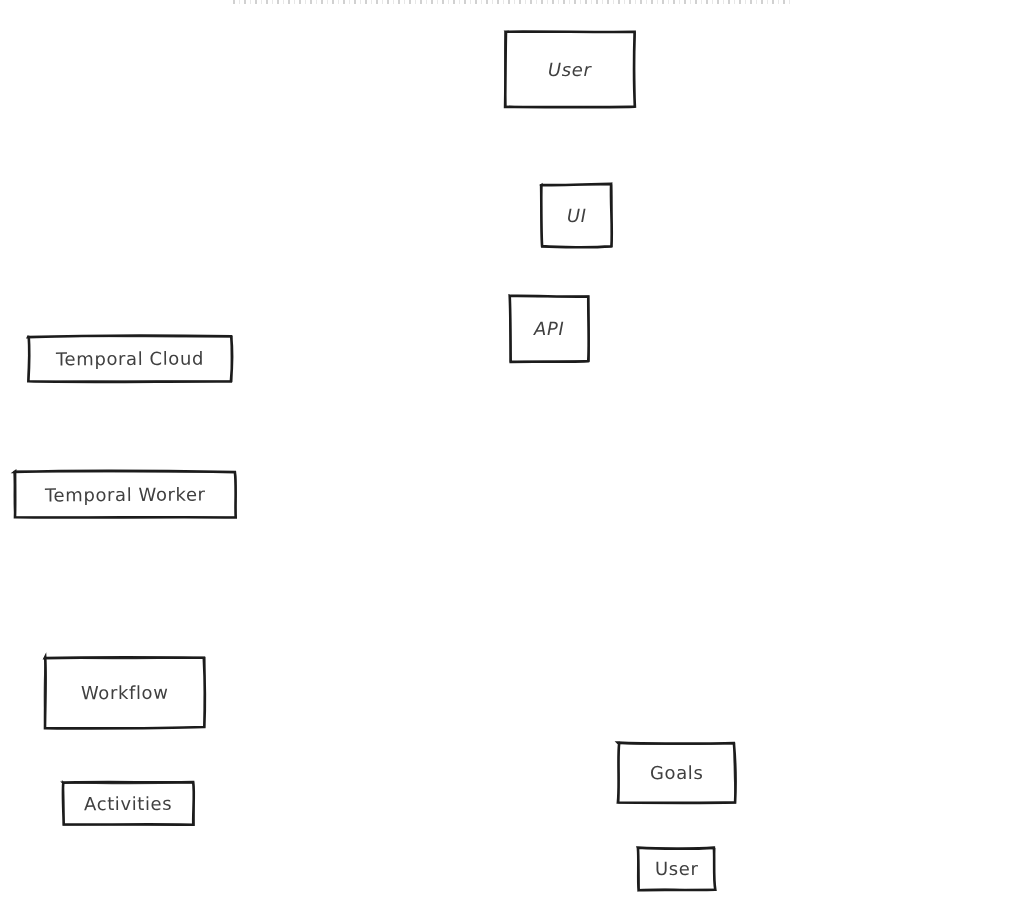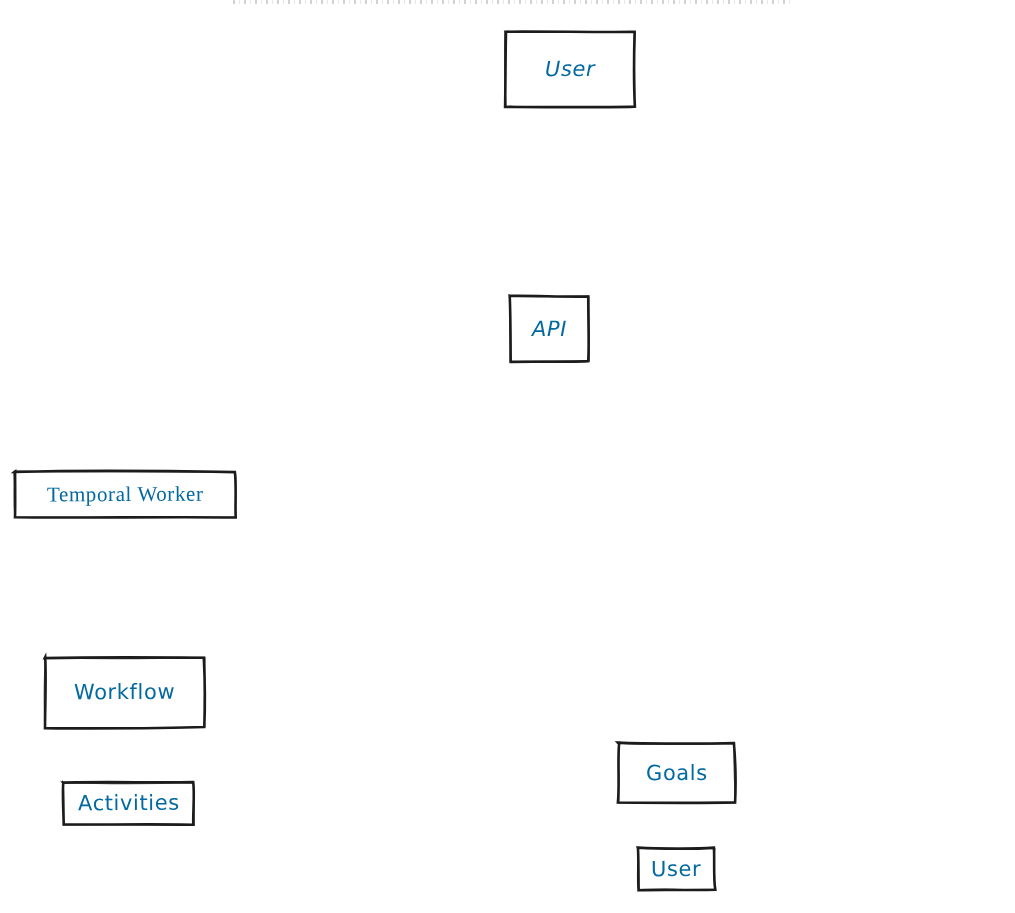--- a/index.html
+++ b/index.html
@@ -40,36 +40,36 @@
   }
   .node svg.sketch {
     position: absolute;
     left: 0;
     top: 0;
     overflow: visible;
   }
   .node .label {
     position: relative;
     z-index: 1;
-    color: #0369a1;
-    font-size: 21px;
+    color: #404040;
+    font-size: 18px;
     letter-spacing: 0.6px;
     white-space: nowrap;
     line-height: 1;
     transform: rotate(-0.3deg);
   }
   .node.slant .label {
     font-style: italic;
   }
   
   #node-user            { left: 503px; top:  30px; width: 134px; height: 79px; }
   #node-ui              { left: 539px; top: 182px; width:  75px; height: 67px; }
   #node-api             { left: 508px; top: 294px; width:  83px; height: 70px; }
   #node-temporal-cloud  { left:  26px; top: 334px; width: 208px; height: 50px; }
-  #node-temporal-worker { left:  12px; top: 469px; width: 226px; height: 51px; font-family: Liberation Serif, serif; }
+  #node-temporal-worker { left:  12px; top: 469px; width: 226px; height: 51px; }
   #node-llm             { left: 822px; top: 421px; width: 178px; height: 113px; }
   #node-workflow        { left:  43px; top: 655px; width: 164px; height: 75px; }
   #node-goals           { left: 616px; top: 741px; width: 121px; height: 64px; justify-content: center; }
   #node-activities      { left:  61px; top: 780px; width: 135px; height: 47px; justify-content: center; }
   #node-tools           { left: 636px; top: 846px; width:  81px; height: 46px; }
 </style>
 </head>
 <body>
 
 <div id="canvas">
@@ -77,29 +77,43 @@
   <div class="top-remnant"></div>
 
   <div class="node slant" id="node-user">
       <svg class="sketch" width="134" height="79" viewBox="0 0 134 79">
         <path d="M 2.8 1.7 C 38.5 1.3, 98.7 2.4, 131.6 1.9 C 131.0 23.3, 130.8 56.2, 131.9 76.6 C 96.2 77.6, 35.5 77.1, 2.1 76.9 C 2.5 56.7, 2.5 20.4, 3.0 2.1 Z" fill="#ffffff" stroke="#1c1c1c" stroke-width="2.6" stroke-linecap="round"></path>
         <path d="M 3.0 2.4 C 39.0 2.5, 99.0 2.4, 132.3 2.3 C 130.3 23.8, 132.6 56.8, 131.3 77.4 C 95.2 75.8, 35.3 77.2, 3.0 76.3 C 1.7 55.9, 1.6 21.3, 1.8 2.4 Z" fill="none" stroke="#1c1c1c" stroke-width="1.2" stroke-opacity="0.85" stroke-linecap="round"></path>
       </svg>
     <span class="label">User</span>
   </div>
 
+  <div class="node slant" id="node-ui">
+      <svg class="sketch" width="75" height="67" viewBox="0 0 75 67">
+        <path d="M 2.4 3.1 C 22.5 3.2, 54.2 2.3, 72.1 1.7 C 71.4 21.1, 73.7 47.5, 72.4 64.4 C 52.8 65.7, 20.1 65.4, 3.1 64.1 C 2.1 47.7, 2.5 18.5, 2.1 2.1 Z" fill="#ffffff" stroke="#1c1c1c" stroke-width="2.6" stroke-linecap="round"></path>
+        <path d="M 2.0 2.7 C 21.5 2.4, 53.8 3.0, 72.7 2.8 C 74.0 19.6, 71.5 49.8, 72.9 64.4 C 52.1 65.8, 21.2 65.1, 2.6 65.2 C 2.2 47.7, 1.8 18.0, 3.1 2.0 Z" fill="none" stroke="#1c1c1c" stroke-width="1.2" stroke-opacity="0.85" stroke-linecap="round"></path>
+      </svg>
+    <span class="label">UI</span>
+  </div>
 
   <div class="node slant" id="node-api">
       <svg class="sketch" width="83" height="70" viewBox="0 0 83 70">
         <path d="M 2.7 1.9 C 24.4 1.5, 59.2 3.1, 80.3 2.5 C 80.0 21.1, 81.4 50.1, 80.2 67.1 C 59.0 68.2, 22.2 67.6, 2.7 67.9 C 2.5 49.6, 2.6 19.1, 1.7 1.7 Z" fill="#ffffff" stroke="#1c1c1c" stroke-width="2.6" stroke-linecap="round"></path>
         <path d="M 3.3 2.3 C 24.5 2.3, 59.8 3.1, 80.6 2.2 C 81.2 19.6, 80.9 50.2, 81.2 67.2 C 57.9 67.2, 23.3 66.4, 2.1 67.7 C 2.7 49.0, 1.2 19.5, 2.2 1.7 Z" fill="none" stroke="#1c1c1c" stroke-width="1.2" stroke-opacity="0.85" stroke-linecap="round"></path>
       </svg>
     <span class="label">API</span>
   </div>
 
+  <div class="node" id="node-temporal-cloud">
+      <svg class="sketch" width="208" height="50" viewBox="0 0 208 50">
+        <path d="M 2.1 3.1 C 58.8 1.3, 152.8 1.4, 205.2 2.3 C 206.6 15.8, 206.0 35.4, 204.9 47.5 C 149.1 47.2, 56.4 48.7, 2.4 47.3 C 3.1 34.6, 3.6 14.5, 2.7 1.8 Z" fill="#ffffff" stroke="#1c1c1c" stroke-width="2.6" stroke-linecap="round"></path>
+        <path d="M 2.9 2.8 C 60.0 1.3, 153.5 3.5, 205.9 2.7 C 204.2 14.2, 205.9 34.4, 205.8 47.3 C 148.7 47.7, 54.9 46.6, 2.0 47.5 C 2.8 34.6, 2.4 14.3, 2.9 2.1 Z" fill="none" stroke="#1c1c1c" stroke-width="1.2" stroke-opacity="0.85" stroke-linecap="round"></path>
+      </svg>
+    <span class="label">Temporal Cloud</span>
+  </div>
 
   <div class="node" id="node-temporal-worker">
       <svg class="sketch" width="226" height="51" viewBox="0 0 226 51">
         <path d="M 2.7 2.9 C 65.0 1.2, 165.9 2.0, 222.9 3.1 C 224.4 15.8, 223.1 37.2, 223.7 48.5 C 162.2 47.4, 60.5 49.3, 3.0 48.3 C 3.4 36.5, 3.1 15.2, 3.1 2.6 Z" fill="#ffffff" stroke="#1c1c1c" stroke-width="2.6" stroke-linecap="round"></path>
         <path d="M 2.0 2.3 C 64.5 3.3, 166.7 2.5, 223.3 3.3 C 224.7 14.1, 222.7 36.9, 223.8 48.2 C 163.0 48.4, 59.5 48.6, 3.1 48.3 C 1.1 34.8, 3.0 14.0, 1.8 3.0 Z" fill="none" stroke="#1c1c1c" stroke-width="1.2" stroke-opacity="0.85" stroke-linecap="round"></path>
       </svg>
     <span class="label">Temporal Worker</span>
   </div>
 
 

